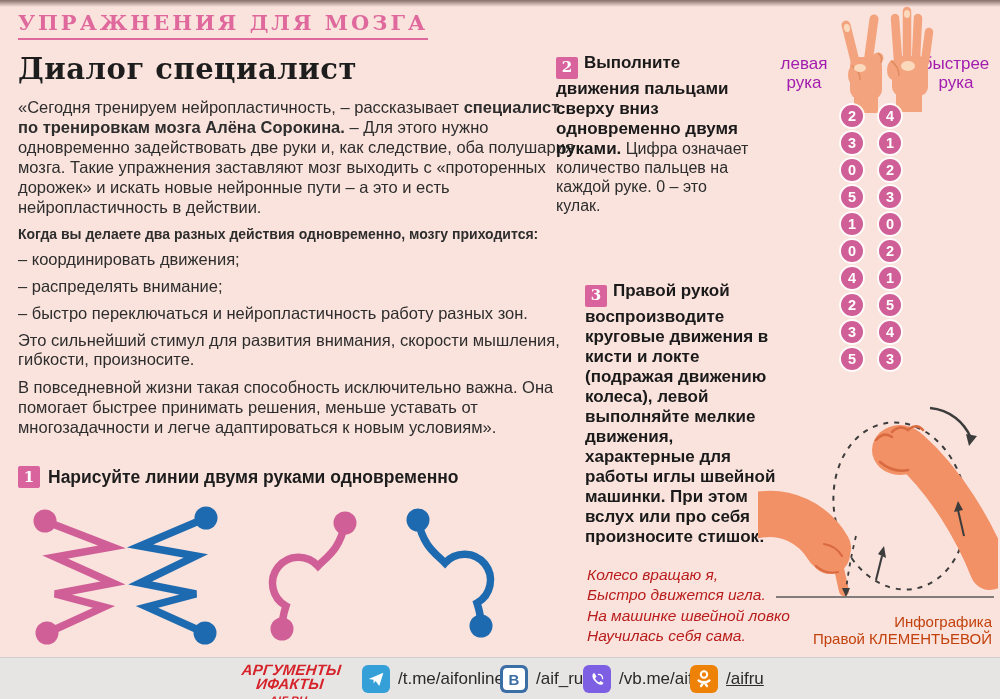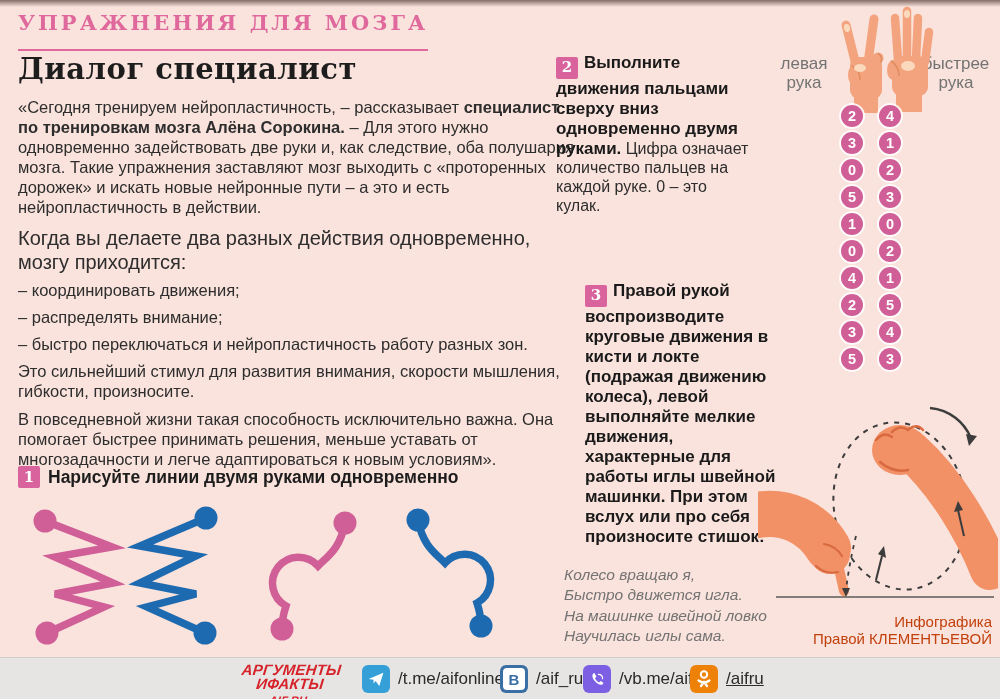--- a/index.html
+++ b/index.html
@@ -11,33 +11,33 @@
   }
   .top-shade {
     position:absolute; left:0; top:0; width:1000px; height:7px;
     background:linear-gradient(to bottom, rgba(95,70,64,.75), rgba(95,70,64,0));
   }
   
   .kicker {
     position:absolute; left:18px; top:10px;
     font-family:"DejaVu Serif", serif; font-weight:bold;
     font-size:21px; letter-spacing:3px; color:#df689d;
-    border-bottom:2px solid #df689d; padding-bottom:14px;
+    border-bottom:2px solid #df689d; padding-bottom:3px;
   }
   .main-title {
     position:absolute; left:18px; top:52px;
     font-family:"DejaVu Serif", serif; font-weight:bold;
     font-size:29px; color:#1d1d1d; letter-spacing:.5px;
   }
   .left-col {
     position:absolute; left:18px; top:98px; width:556px;
     font-size:16.5px; line-height:1.21;
   }
   .left-col p { margin-bottom:8px; }
-  .left-col .lead { font-weight:normal; font-size:20px; margin-bottom:7px; }
+  .left-col .lead { font-weight:bold; font-size:14px; margin-bottom:7px; }
   .left-col .li { margin-bottom:7px; }
   .ex1-head {
     position:absolute; left:18px; top:466px; width:556px;
     display:flex; align-items:center; gap:8px;
     font-weight:bold; font-size:17.5px; color:#1d1d1d;
   }
   .badge {
     display:inline-flex; align-items:center; justify-content:center;
     width:22px; height:22px; background:#d9639c; color:#fff;
     font-family:"DejaVu Serif", serif; font-weight:bold; font-size:15px;
@@ -45,26 +45,26 @@
   }
   .badge.inline { display:inline-flex; vertical-align:-4px; margin-right:6px; }
   .drawings { position:absolute; left:18px; top:494px; }
   
   .ex-block { position:absolute; width:196px; line-height:1.18; }
   .ex2 { left:556px; top:53px; }
   .ex3 { left:585px; top:281px; }
   .ex-block b { font-size:17px; color:#1a1a1a; }
   .ex-block .normal { font-size:16px; }
   .verse {
-    position:absolute; left:564px; top:565px; width:210px;
-    font-style:italic; font-size:15.5px; line-height:1.32; color:#737373;
+    position:absolute; left:587px; top:565px; width:210px;
+    font-style:italic; font-size:15.5px; line-height:1.32; color:#b91c1c;
   }
   .hand-label {
     position:absolute; top:55px; width:70px; text-align:center;
-    font-size:17px; line-height:1.1; color:#737373;
+    font-size:17px; line-height:1.1; color:#a21caf;
   }
   .hand-label.left { left:769px; }
   .hand-label.right { left:921px; }
   .hand-svg { position:absolute; }
   .numbers { position:absolute; left:841px; top:102px; }
   .num-row { display:flex; gap:16px; height:27px; align-items:center; }
   .num-circle {
     display:flex; align-items:center; justify-content:center;
     width:22px; height:22px; border-radius:50%;
     background:#d05f97; color:#fff; font-weight:bold; font-size:14.5px;
@@ -238,21 +238,21 @@
     </div>
 
   <div class="ex-block ex3">
     <span class="badge inline">3</span><b>Правой рукой воспроизводите круговые дви­жения в кисти и локте (подражая движению колеса), левой выполняйте мелкие движения, характерные для работы иглы швей­ной машинки. При этом вслух или про себя произносите стишок:</b>
   </div>
 
   <div class="verse">
     <div>Колесо вращаю я,</div>
     <div>Быстро движется игла.</div>
     <div>На машинке швейной ловко</div>
-    <div>Научилась иглы сама.</div>
+    <div>Научилась себя сама.</div>
   </div>
 
   <svg class="fist-illo" width="240" height="205" viewBox="0 0 240 205">
     <ellipse cx="142" cy="108" rx="66" ry="84" fill="none" stroke="#3c3c3c" stroke-width="2" stroke-dasharray="5 6" transform="rotate(-10 142 108)"></ellipse>
 
     <path d="M152,52 C188,84 216,132 232,172" stroke="#f29066" stroke-width="40" fill="none" stroke-linecap="round"></path>
     <ellipse cx="142" cy="52" rx="28" ry="25" fill="#f29066"></ellipse>
     <path d="M118,42 q8,-9 16,-3 M134,34 q8,-8 16,-2 M151,31 q8,-6 14,1" stroke="#d96a40" stroke-width="2.5" fill="none" stroke-linecap="round"></path>
     <path d="M122,64 q13,11 28,8" stroke="#d96a40" stroke-width="2.5" fill="none" stroke-linecap="round"></path>
 

